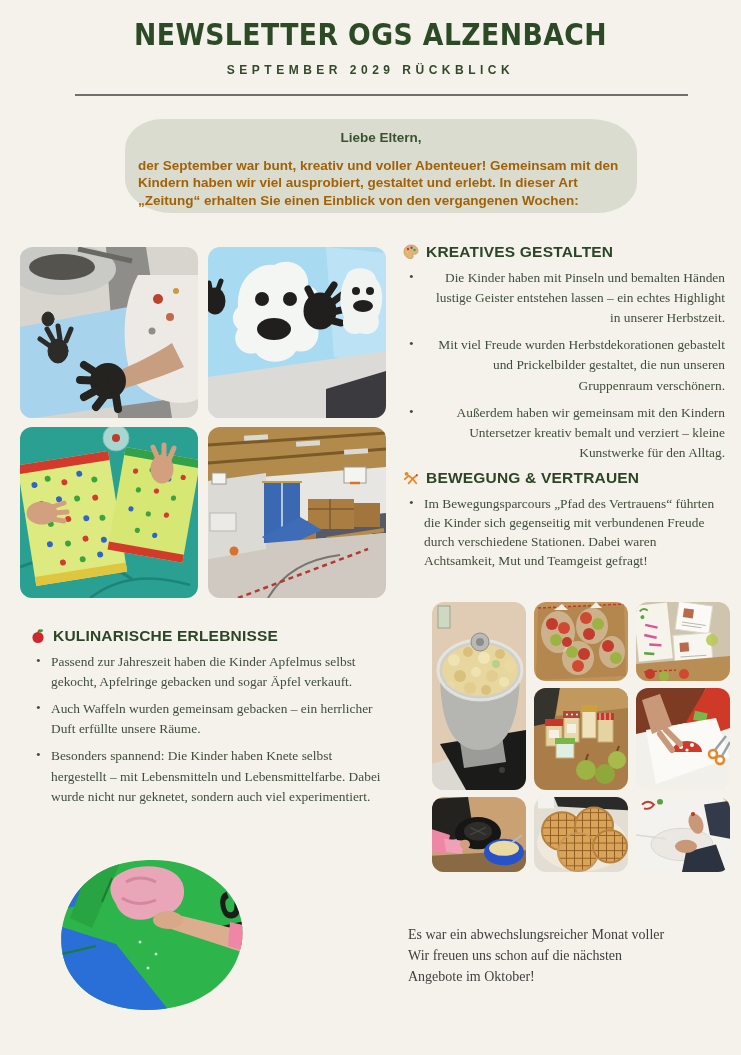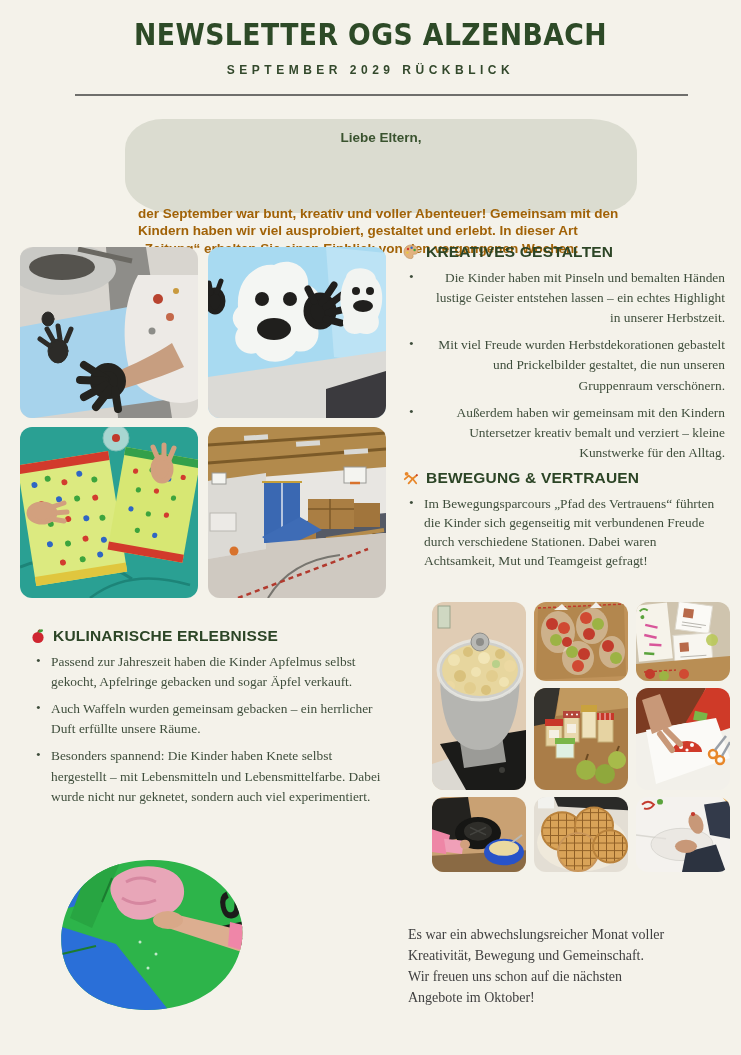--- a/index.html
+++ b/index.html
@@ -10,21 +10,21 @@
   
   .title{top:16px;left:0;width:741px;text-align:center;font-family:"DejaVu Sans",sans-serif;
          font-weight:800;font-size:31px;letter-spacing:.5px;color:#2d4a27;transform:scaleX(.86);}
   .subtitle{top:63px;left:0;width:741px;text-align:center;font-weight:700;font-size:12px;
             letter-spacing:4.5px;color:#33492c;}
   .divider{top:94px;left:75px;width:613px;height:2px;background:#6f6f6c;}
 
   
   .introbox{top:119px;left:125px;width:512px;height:94px;background:#dbdcd0;
             border-radius:38px 46px 40px 48px / 30px 34px 30px 34px;
-            display:flex;flex-direction:column;justify-content:flex-start;padding-top:10px;box-sizing:border-box;gap:48px;}
+            display:flex;flex-direction:column;justify-content:flex-start;padding-top:10px;box-sizing:border-box;}
   .introbox .sal{width:100%;text-align:center;font-weight:700;font-size:13.5px;color:#3a532f;line-height:1.3;}
   .introbox .body{width:486px;margin:10px auto;text-align:left;font-weight:700;font-size:13.5px;
                   color:#a16207;line-height:1.32;}
 
   
   .ph{border-radius:12px;overflow:hidden;line-height:0;}
   .ph svg{display:block;width:100%;height:100%;}
   .gridL{top:247px;left:20px;width:366px;display:grid;grid-template-columns:178px 178px;
          grid-template-rows:171px 171px;gap:9px 10px;}
   .gridR{top:602px;left:432px;width:298px;display:grid;grid-template-columns:94px 94px 94px;
@@ -511,18 +511,17 @@
         <polygon points="178,64 196,68 196,94 176,88" fill="#ef86a8"></polygon>
         <circle cx="88" cy="84" r="1.5" fill="#ffffff" opacity="0.7"></circle>
         <circle cx="104" cy="96" r="1.5" fill="#ffffff" opacity="0.7"></circle>
         <circle cx="96" cy="110" r="1.5" fill="#ffffff" opacity="0.7"></circle>
       </g>
     </svg>
   </div>
 
   <div class="abs closing">
     <div>Es war ein abwechslungsreicher Monat voller</div>
-    <div>Kreativität, Bewegung und Gemeinschaft.</div>
     <div>Wir freuen uns schon auf die nächsten</div>
     <div>Angebote im Oktober!</div>
   </div>
 
 </div>
 
 </body></html>

